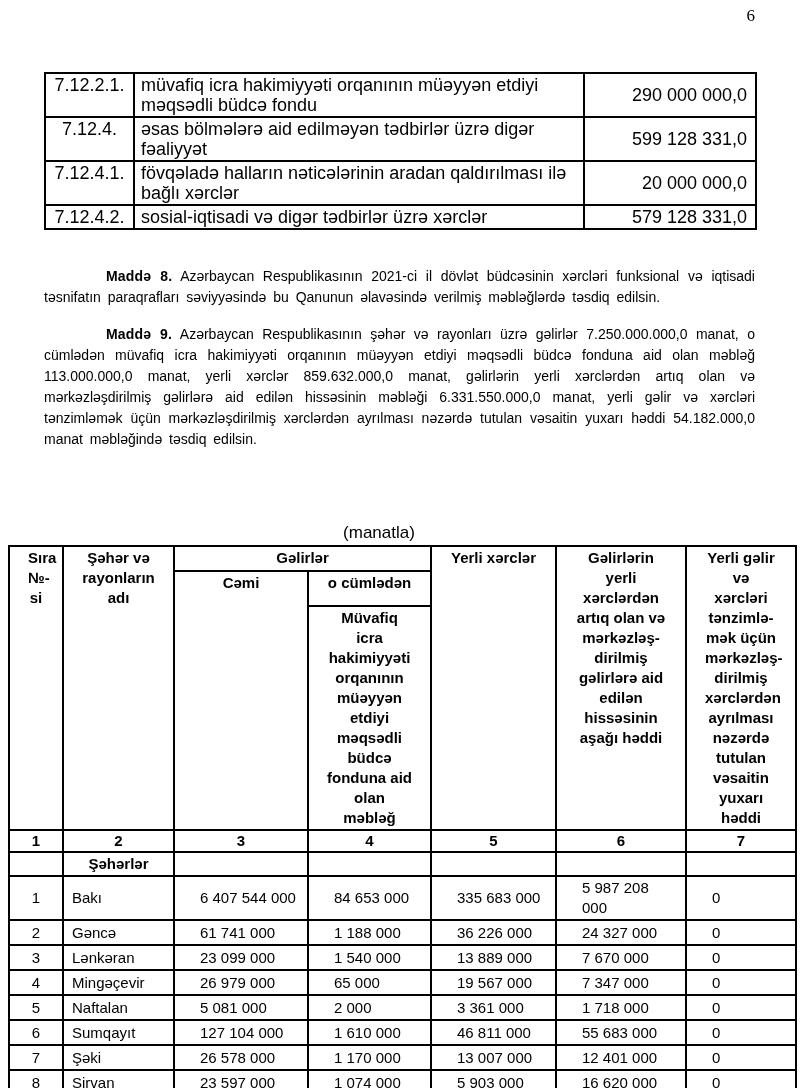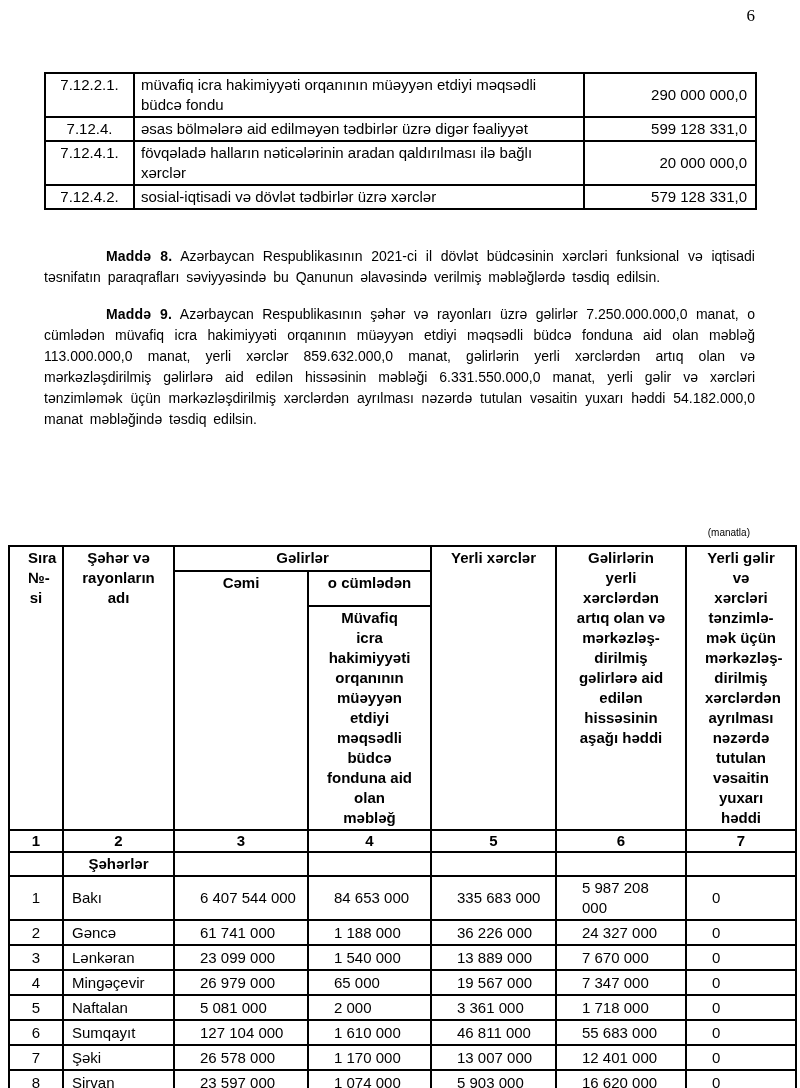--- a/index.html
+++ b/index.html
@@ -13,37 +13,37 @@
   }
   .content { padding:6px 45px 0 44px; }
   .pageno {
     text-align:right;
     font-family:"Liberation Serif","DejaVu Serif",serif;
     font-size:17px; line-height:20px;
   }
   
   .t1 {
     border-collapse:collapse; table-layout:fixed;
-    width:711px; margin-top:46px; font-size:15px;
+    width:711px; margin-top:46px; font-size:18px;
   }
   .t1 td { border:2px solid #000; padding:1px 6px; line-height:20px; vertical-align:top; }
   .t1 .code { text-align:center; padding:1px 2px; }
   .t1 .amt { text-align:right; vertical-align:middle; padding-right:8px; }
   
   .para {
     font-size:14px; line-height:21px;
     text-align:justify; text-indent:62px; word-spacing:3px;
     margin:0;
   }
   .p8 { margin-top:36px; }
   .p9 { margin-top:16px; }
   .para b { letter-spacing:0.2px; }
   
   .bottom { position:absolute; top:523px; left:8px; width:787px; }
-  .manatla { margin:0 45px 2px 0; text-align:right; font-size:10px; line-height:20px; }
+  .manatla { margin:0 45px 2px 0; text-align:center; font-size:17px; line-height:20px; }
   .t2 {
     border-collapse:collapse; table-layout:fixed;
     width:787px; font-size:15px;
   }
   .t2 th, .t2 td { border:2px solid #000; overflow:hidden; }
   .t2 th {
     font-weight:bold; text-align:center; vertical-align:top;
     padding:1px 18px; line-height:20px;
   }
   .t2 th.h-top { height:21px; }
@@ -82,21 +82,21 @@
           <td class="desc">əsas bölmələrə aid edilməyən tədbirlər üzrə digər fəaliyyət</td>
           <td class="amt">599 128 331,0</td>
         </tr>
         <tr>
           <td class="code">7.12.4.1.</td>
           <td class="desc">fövqəladə halların nəticələrinin aradan qaldırılması ilə bağlı xərclər</td>
           <td class="amt">20 000 000,0</td>
         </tr>
         <tr>
           <td class="code">7.12.4.2.</td>
-          <td class="desc">sosial-iqtisadi və dövlət tədbirlər üzrə xərclər</td>
+          <td class="desc">sosial-iqtisadi və digər tədbirlər üzrə xərclər</td>
           <td class="amt">579 128 331,0</td>
         </tr>
       </tbody>
     </table>
 
     <p class="para p8"><b>Maddə 8.</b> <span>Azərbaycan Respublikasının 2021-ci il dövlət büdcəsinin xərcləri funksional və iqtisadi təsnifatın paraqrafları səviyyəsində bu Qanunun əlavəsində verilmiş məbləğlərdə təsdiq edilsin.</span></p>
 
     <p class="para p9"><b>Maddə 9.</b> <span>Azərbaycan Respublikasının şəhər və rayonları üzrə gəlirlər 7.250.000.000,0 manat, o cümlədən müvafiq icra hakimiyyəti orqanının müəyyən etdiyi məqsədli büdcə fonduna aid olan məbləğ 113.000.000,0 manat, yerli xərclər 859.632.000,0 manat, gəlirlərin yerli xərclərdən artıq olan və mərkəzləşdirilmiş gəlirlərə aid edilən hissəsinin məbləği 6.331.550.000,0 manat, yerli gəlir və xərcləri tənzimləmək üçün mərkəzləşdirilmiş xərclərdən ayrılması nəzərdə tutulan vəsaitin yuxarı həddi 54.182.000,0 manat məbləğində təsdiq edilsin.</span></p>
 
   </div>

